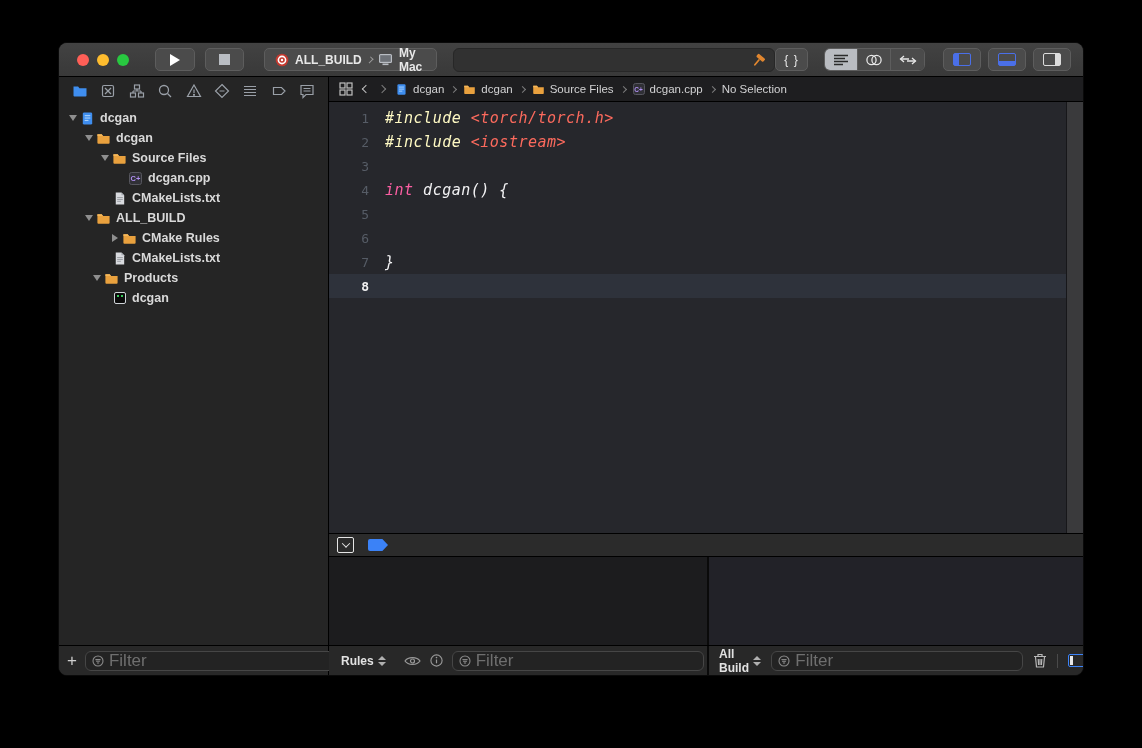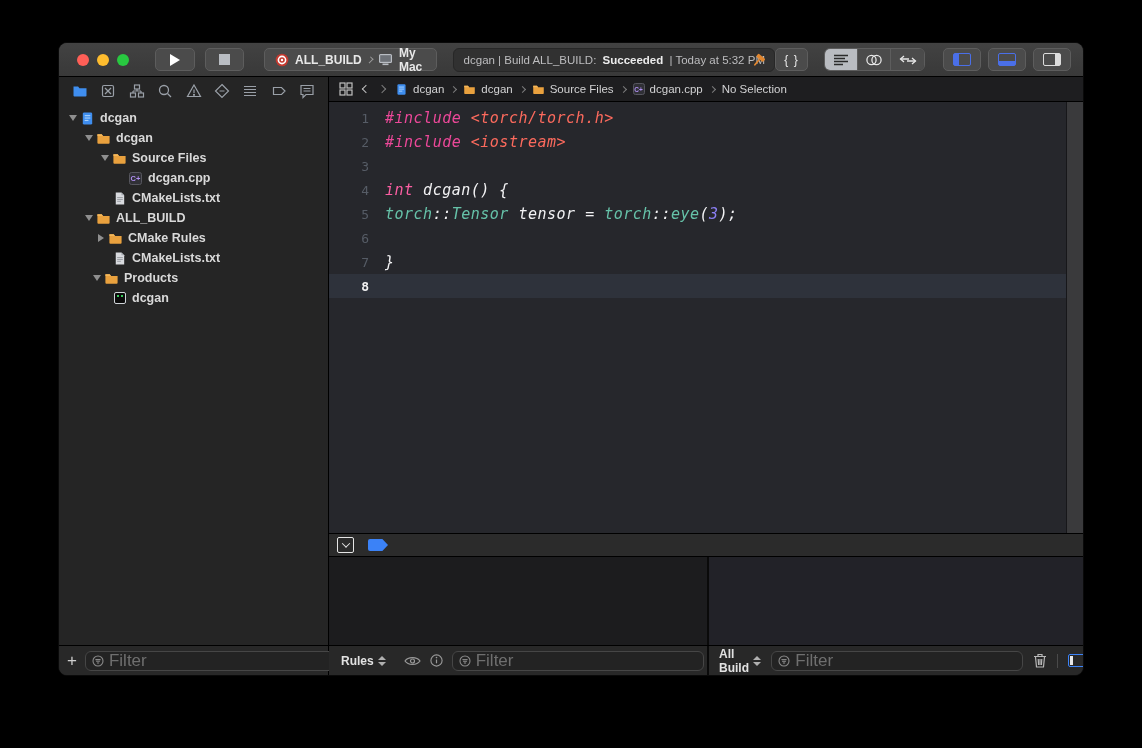--- a/index.html
+++ b/index.html
@@ -87,21 +87,21 @@
   .crumb-sep { width:5px; height:5px; border-right:1.2px solid #7d7d7d; border-top:1.2px solid #7d7d7d; transform:rotate(45deg); }
 
   .code-area { flex:1; position:relative; background:#26272c; overflow:hidden;
     font-family:"DejaVu Sans Mono", monospace; font-style:italic; font-size:15px; padding-top:4px; }
   .code-line { height:24px; display:flex; align-items:center; }
   .code-line.current { background:#2e323b; }
   .gutter { width:56px; flex:0 0 56px; text-align:right; padding-right:16px; color:#565c66;
     font-size:13px; font-style:normal; font-family:"DejaVu Sans Mono", monospace; }
   .code-line.current .gutter { color:#f2f2f2; font-weight:700; }
   .code-text { white-space:pre; letter-spacing:.5px; }
-  .tok-directive { color:#ec4899;text-align:center; } .tok-string { color:#fc6a5d; } .tok-keyword { color:#fc5fa3; }
+  .tok-directive { color:#fef9c3;text-align:center; } .tok-string { color:#fc6a5d; } .tok-keyword { color:#fc5fa3; }
   .tok-type { color:#66c2a9; } .tok-number { color:#8b7ff4; } .tok-plain { color:#f2f2f4; }
   .scroll-strip { position:absolute; top:0; bottom:0; right:0; width:17px; background:#3a3a3c; border-left:1px solid #17171a; }
 
   .debug-bar { height:24px; flex:0 0 24px; background:#2b2b2b; border-top:1px solid #000; border-bottom:1px solid #000;
     display:flex; align-items:center; padding:0 8px; gap:14px; }
   .hide-debug-btn { width:17px; height:16px; border:1.5px solid #e6e6e6; border-radius:2px;
     display:flex; align-items:center; justify-content:center; }
   .hide-debug-btn .dchev { width:6px; height:6px; border-right:1.5px solid #e6e6e6; border-bottom:1.5px solid #e6e6e6; transform:rotate(45deg) translate(-1px,-1px); }
   .bp-tag { width:20px; height:12px; background:#3b82f7; clip-path:polygon(0 0,72% 0,100% 50%,72% 100%,0 100%); border-radius:2px; }
 
@@ -160,23 +160,20 @@
         <svg width="15" height="13" viewBox="0 0 15 13">
             <rect x="1" y="1" width="13" height="9" rx="1.5" fill="#b9bdc3"></rect>
             <rect x="2.2" y="2.2" width="10.6" height="6.6" fill="#6e7278"></rect>
             <rect x="4.5" y="10.5" width="6" height="1.6" fill="#b9bdc3"></rect>
           </svg>
       </span>
       <span>My Mac</span>
     </div>
 
     <div class="status-pill">
-      <span>
-        <span>dcgan | Build ALL_BUILD: </span><b>Succeeded</b><span> | Today at 5:32 PM</span>
-      </span>
       <span class="status-hammer">
         <svg width="15" height="15" viewBox="0 0 15 15">
             <g transform="rotate(40 7.5 7.5)">
               <rect x="3" y="2" width="9" height="4" rx="1.2" fill="#e0862f"></rect>
               <rect x="6.6" y="6" width="1.8" height="8" rx="0.9" fill="#e0862f"></rect>
             </g>
           </svg>
       </span>
     </div>
 
@@ -393,21 +390,21 @@
             <span class="tree-ico">
               <span>
                 <svg width="15" height="15" viewBox="0 0 16 16">
                   <path d="M1.5 3.5 h4.6 l1.4 1.8 h7 v7.2 a1 1 0 0 1 -1 1 h-11 a1 1 0 0 1 -1 -1 z" fill="#e9a13e"></path>
                   <path d="M1.5 3.5 h4.6 l1.4 1.8 h-6 z" fill="#f3b75c"></path>
                 </svg>
               </span>
             </span>
             <span>ALL_BUILD</span>
           </div>
-          <div class="tree-row" style="padding-left: 36px;">
+          <div class="tree-row" style="padding-left: 50px;">
             <span class="tri">
               <span class="t-closed"></span>
             </span>
             <span class="tree-ico">
               <span>
                 <svg width="15" height="15" viewBox="0 0 16 16">
                   <path d="M1.5 3.5 h4.6 l1.4 1.8 h7 v7.2 a1 1 0 0 1 -1 1 h-11 a1 1 0 0 1 -1 -1 z" fill="#e9a13e"></path>
                   <path d="M1.5 3.5 h4.6 l1.4 1.8 h-6 z" fill="#f3b75c"></path>
                 </svg>
               </span>
@@ -560,21 +557,20 @@
             <div class="code-line">
               <span class="gutter">3</span>
               <span class="code-text"></span>
             </div>
             <div class="code-line">
               <span class="gutter">4</span>
               <span class="code-text"><span class="tok-keyword">int</span><span class="tok-plain"> dcgan() {</span></span>
             </div>
             <div class="code-line">
               <span class="gutter">5</span>
-              <span class="code-text"><span class="tok-type">torch</span><span class="tok-plain">::</span><span class="tok-type">Tensor</span><span class="tok-plain"> tensor = </span><span class="tok-type">torch</span><span class="tok-plain">::</span><span class="tok-type">eye</span><span class="tok-plain">(</span><span class="tok-number">3</span><span class="tok-plain">);</span></span>
             </div>
             <div class="code-line">
               <span class="gutter">6</span>
             </div>
             <div class="code-line">
               <span class="gutter">7</span>
               <span class="code-text"><span class="tok-plain">}</span></span>
             </div>
             <div class="code-line current">
               <span class="gutter">8</span>

